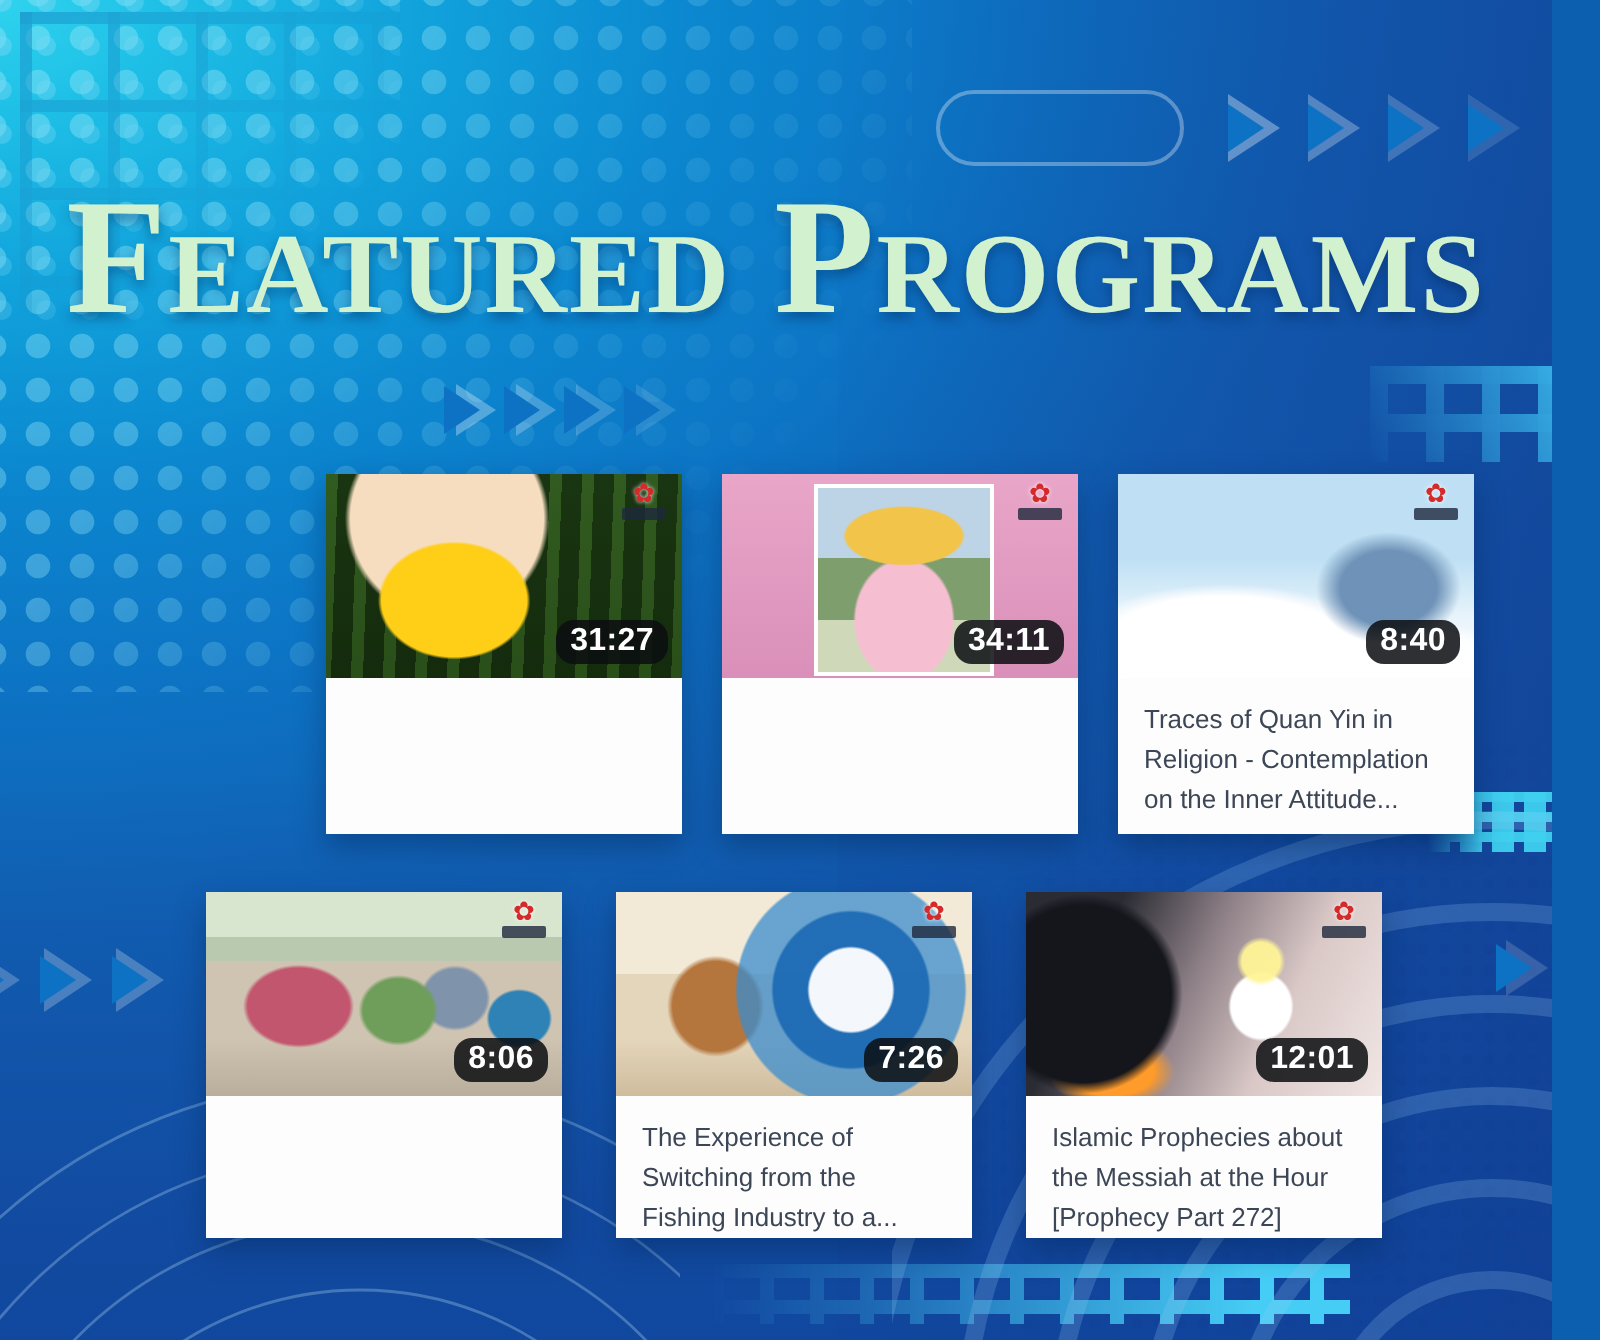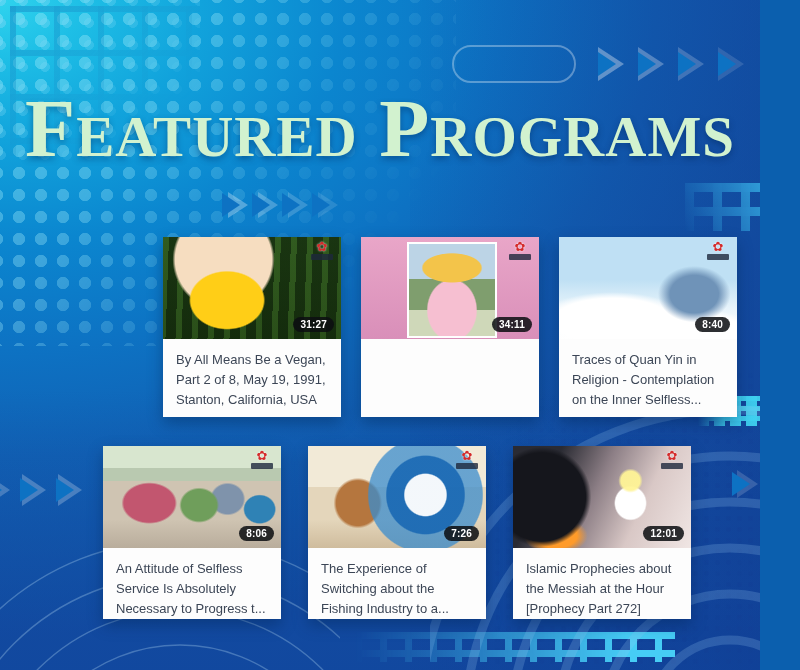--- a/index.html
+++ b/index.html
@@ -1,21 +1,21 @@
 <!DOCTYPE html>
 <html><head>
 <meta charset="utf-8">
 <style>
   html,body{margin:0;padding:0;}
   body{
     width:800px;height:670px;overflow:hidden;
     font-family:"Liberation Sans",sans-serif;
     background:#0b5fae;
   }
-  #stage{position:relative;width:760px;height:670px;overflow:hidden;}
+  #stage{position:relative;width:760px;height:670px;overflow:hidden;padding-left:16px;}
 
   
   .bg-base{
     position:absolute;inset:0;
     background:
       radial-gradient(120% 95% at 0% 0%, #2fd3ee 0%, #1ebfe6 9%, #11a3dc 22%, #0b86cf 38%, #0d72c3 55%, #1161b4 72%, #1452a6 100%);
   }
   .bg-right-dark{
     position:absolute;right:0;top:0;width:46%;height:100%;
     background:linear-gradient(100deg, rgba(20,70,160,0) 0%, rgba(17,62,150,.38) 60%, rgba(17,58,142,.55) 100%);
@@ -144,21 +144,21 @@
     font-size:13px;line-height:12px;color:#d42a2a;
     text-shadow:0 0 2px rgba(255,255,255,.9);
   }
   .logo .tag{
     margin-top:1px;width:22px;height:6px;background:rgba(30,40,60,.80);
     border-radius:1px;
   }
   .dur{
     position:absolute;right:7px;bottom:7px;
     background:rgba(12,14,18,.86);color:#fff;
-    font-size:10px;font-weight:700;letter-spacing:.2px;
+    font-size:16px;font-weight:700;letter-spacing:.2px;
     padding:2px 7px;border-radius:9px;
   }
   .cap{
     padding:11px 13px 12px 13px;
     color:#3c4656;
     font-size:13px;
     line-height:1.55;
     font-weight:400;
   }
   .art-bamboo2{
@@ -290,21 +290,20 @@
 
   <div class="card" style="left:163px;top:237px;width:178px;height:180px;">
     <div class="thumb">
       <div class="art-bamboo2"></div>
       <div class="logo">
         <span class="mark">✿</span>
         <span class="tag"></span>
       </div>
       <div class="dur">31:27</div>
     </div>
-    <div class="cap">By All Means Be a Vegan, Part 2 of 8, May 19, 1991, Stanton, California, USA</div>
   </div>
 
   <div class="card" style="left:361px;top:237px;width:178px;height:180px;">
     <div class="thumb">
       <div class="art-pink">
           <div class="frame"></div>
         </div>
       <div class="logo">
         <span class="mark">✿</span>
         <span class="tag"></span>
@@ -315,45 +314,44 @@
 
   <div class="card" style="left:559px;top:237px;width:178px;height:180px;">
     <div class="thumb">
       <div class="art-clouds"></div>
       <div class="logo">
         <span class="mark">✿</span>
         <span class="tag"></span>
       </div>
       <div class="dur">8:40</div>
     </div>
-    <div class="cap">Traces of Quan Yin in Religion - Contemplation on the Inner Selfless...</div>
+    <div class="cap">Traces of Quan Yin in Religion - Contemplation on the Inner Attitude...</div>
   </div>
 
   <div class="card" style="left:103px;top:446px;width:178px;height:173px;">
     <div class="thumb">
       <div class="art-street"></div>
       <div class="logo">
         <span class="mark">✿</span>
         <span class="tag"></span>
       </div>
       <div class="dur">8:06</div>
     </div>
-    <div class="cap">An Attitude of Selfless Service Is Absolutely Necessary to Progress t...</div>
   </div>
 
   <div class="card" style="left:308px;top:446px;width:178px;height:173px;">
     <div class="thumb">
       <div class="art-wave"></div>
       <div class="logo">
         <span class="mark">✿</span>
         <span class="tag"></span>
       </div>
       <div class="dur">7:26</div>
     </div>
-    <div class="cap">The Experience of Switching about the Fishing Industry to a...</div>
+    <div class="cap">The Experience of Switching from the Fishing Industry to a...</div>
   </div>
 
   <div class="card" style="left:513px;top:446px;width:178px;height:173px;">
     <div class="thumb">
       <div class="art-islam"></div>
       <div class="logo">
         <span class="mark">✿</span>
         <span class="tag"></span>
       </div>
       <div class="dur">12:01</div>

